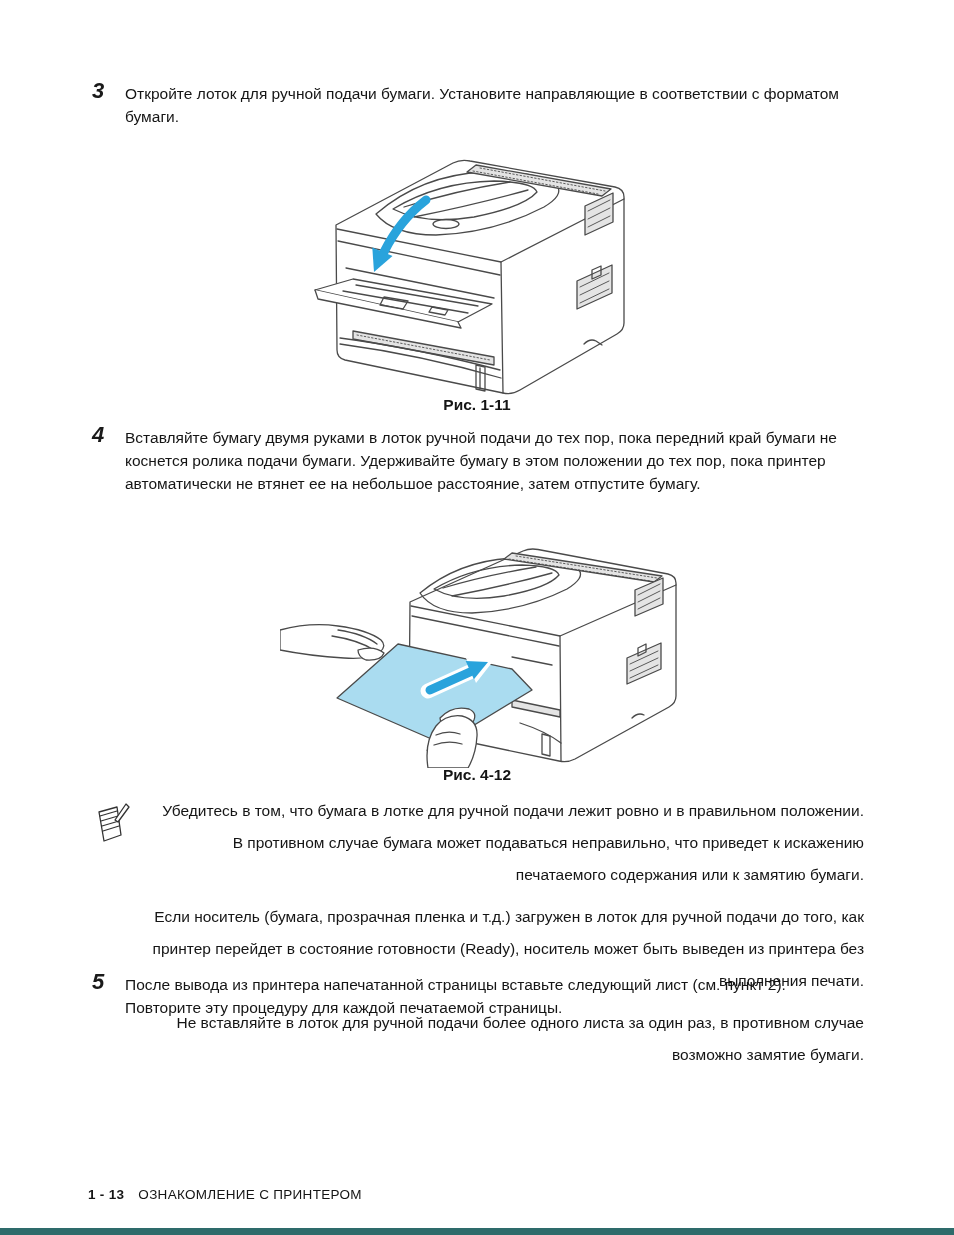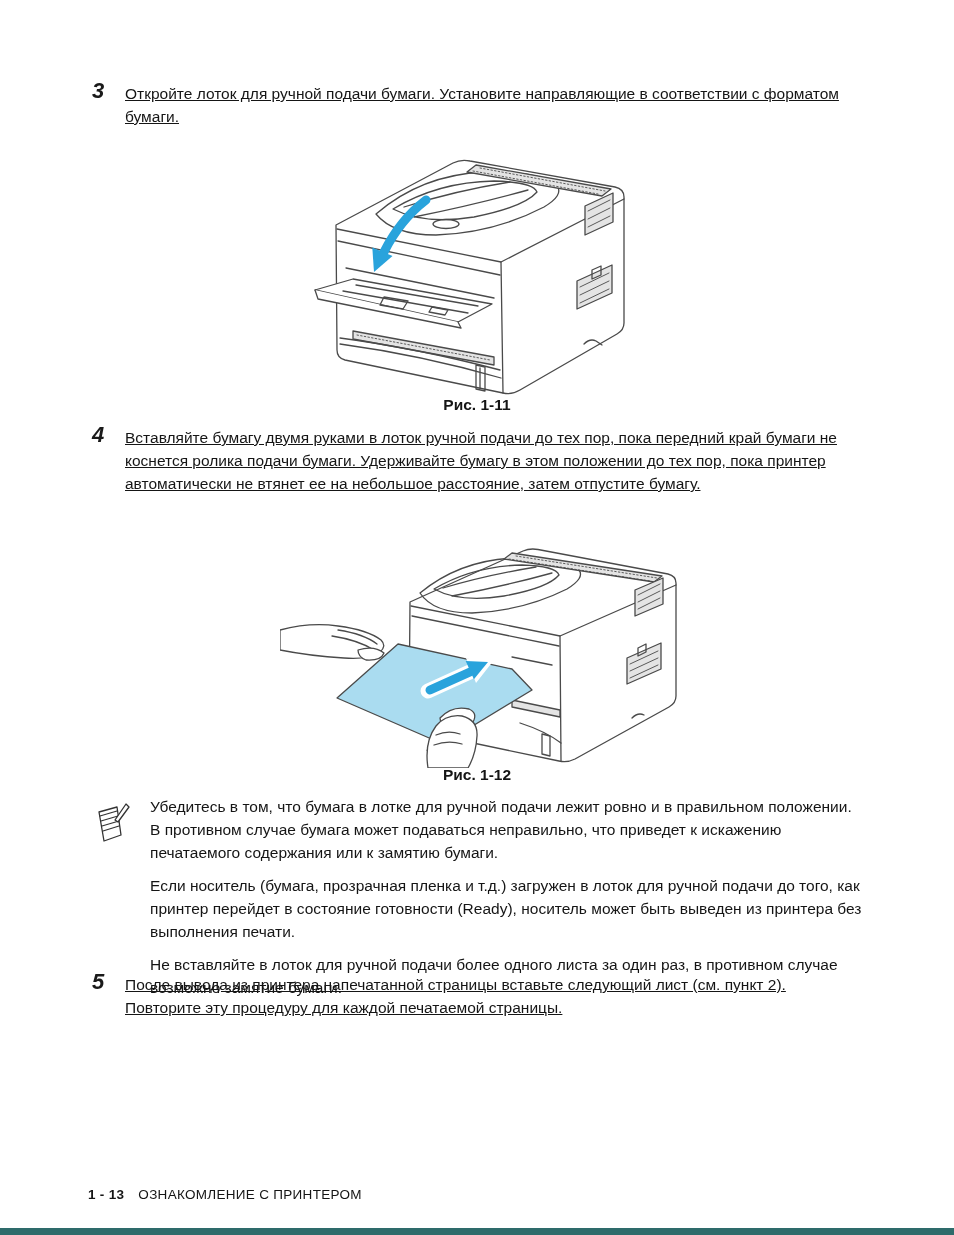--- a/index.html
+++ b/index.html
@@ -12,32 +12,32 @@
     overflow:hidden;
   }
   .step{position:absolute;left:0;width:954px;}
   .step-num{
     position:absolute;left:92px;top:-4px;
     font-size:22px;font-weight:bold;font-style:italic;
     color:#1a1a1a;
   }
   .step-text{
     position:absolute;left:125px;top:0;width:737px;
-    font-size:15.5px;line-height:23px;text-decoration:underline;
+    font-size:15.5px;line-height:23px;
   }
   .figure{position:absolute;}
   .figcaption{
     position:absolute;left:0;width:954px;
     text-align:center;font-size:15.5px;font-weight:bold;
   }
   .note{position:absolute;left:0;top:795px;width:954px;}
   .note-icon{position:absolute;left:92px;top:4px;width:38px;height:48px;}
   .note-text{
     position:absolute;left:150px;top:0;width:714px;
-    font-size:15.5px;line-height:23px;
+    font-size:15.5px;line-height:32px;text-align:right;
   }
   .note-text p{margin:0 0 10px 0;}
   .footer{
     position:absolute;left:88px;top:1171px;
     font-size:13.5px;letter-spacing:0.3px;margin-top:16px;
   }
   .footer .pagenum{font-weight:bold;margin-right:14px;}
   .bottom-bar{
     position:absolute;left:0;bottom:0;width:954px;height:7px;
   }
@@ -170,21 +170,21 @@
       </g>
 
       <g fill="#ffffff" stroke="#4a4a4a" stroke-width="1.3" stroke-linejoin="round" stroke-linecap="round">
         <path d="M160,180 Q172,167 189,171 Q198,175 193,184 Q181,189 168,188 Q160,186 160,180 Z"></path>
         <path d="M148,230 Q144,204 156,188 Q166,176 182,178 Q198,182 197,198 Q196,216 188,230 Z"></path>
         <path d="M156,197 Q168,192 180,196" fill="none"></path>
         <path d="M154,207 Q168,202 182,206" fill="none"></path>
       </g>
     </svg>
   </div>
-  <div class="figcaption" style="top:766px;">Рис. 1-12</div>
+  <div class="figcaption" style="top:766px;">Рис. 4-12</div>
 
   <div class="note">
     <div class="note-icon">
       <svg width="38" height="48" viewBox="0 0 38 48">
         <g fill="#ffffff" stroke="#333333" stroke-width="1.3" stroke-linejoin="round" stroke-linecap="round">
           <path d="M7,13 L25,8 L29,36 L12,42 Z"></path>
           <path d="M8,17 L25,12" fill="none"></path>
           <path d="M9,22 L26,17" fill="none"></path>
           <path d="M10,27 L27,22" fill="none"></path>
           <path d="M11,32 L27,27" fill="none"></path>

